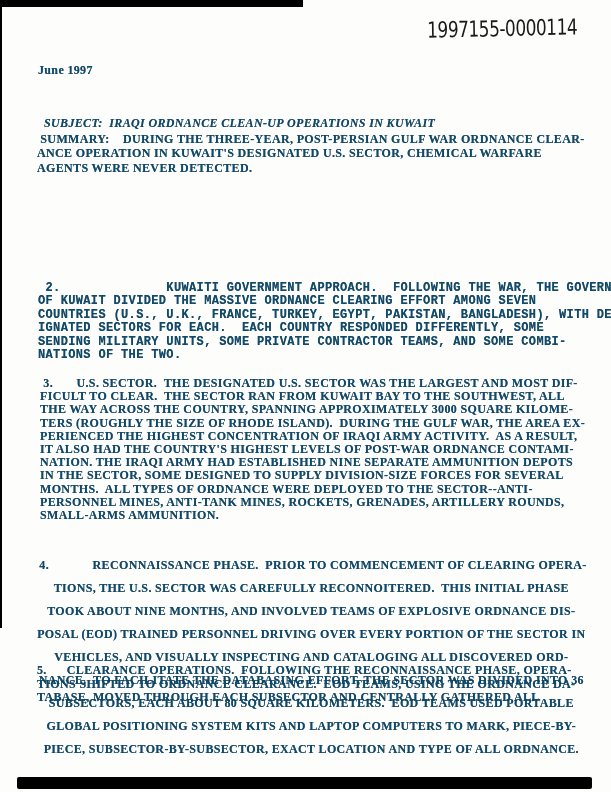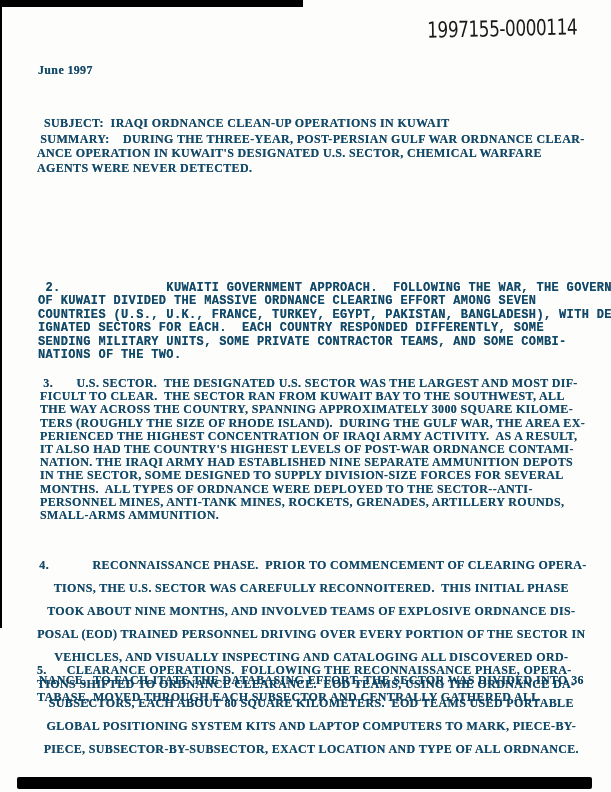--- a/index.html
+++ b/index.html
@@ -53,21 +53,21 @@
     position: absolute;
     font-family: "Liberation Serif", serif;
     font-weight: 700;
     font-size: 12px;
     color: #0c4a6e;
     letter-spacing: 0.35px;
     white-space: pre;
     text-shadow: 0 0 0.4px rgba(10,10,10,0.55);
   }
   .pos-date    { left: 38px; top: 64px;  line-height: 13.4px; }
-  .pos-subject { left: 44px; top: 117px; line-height: 13.4px; }
+  .pos-subject { left: 44px; top: 117px; line-height: 13.4px; font-style: italic; }
   .pos-summary { left: 37px; top: 132px; line-height: 14.4px; }
   .pos-p1      { left: 37px; top: 201px; line-height: 13.7px; }
   .pos-p2      { left: 38px; top: 282px; line-height: 13.4px; font-family: Liberation Mono, monospace; }
   .pos-p3      { left: 40px; top: 377px; line-height: 13.2px; }
   .pos-p4      { left: 36px; top: 554px; line-height: 23px; text-align: center; }
   .pos-p5      { left: 37px; top: 664px; line-height: 13.5px; }
 </style>
 </head>
 <body>
 

